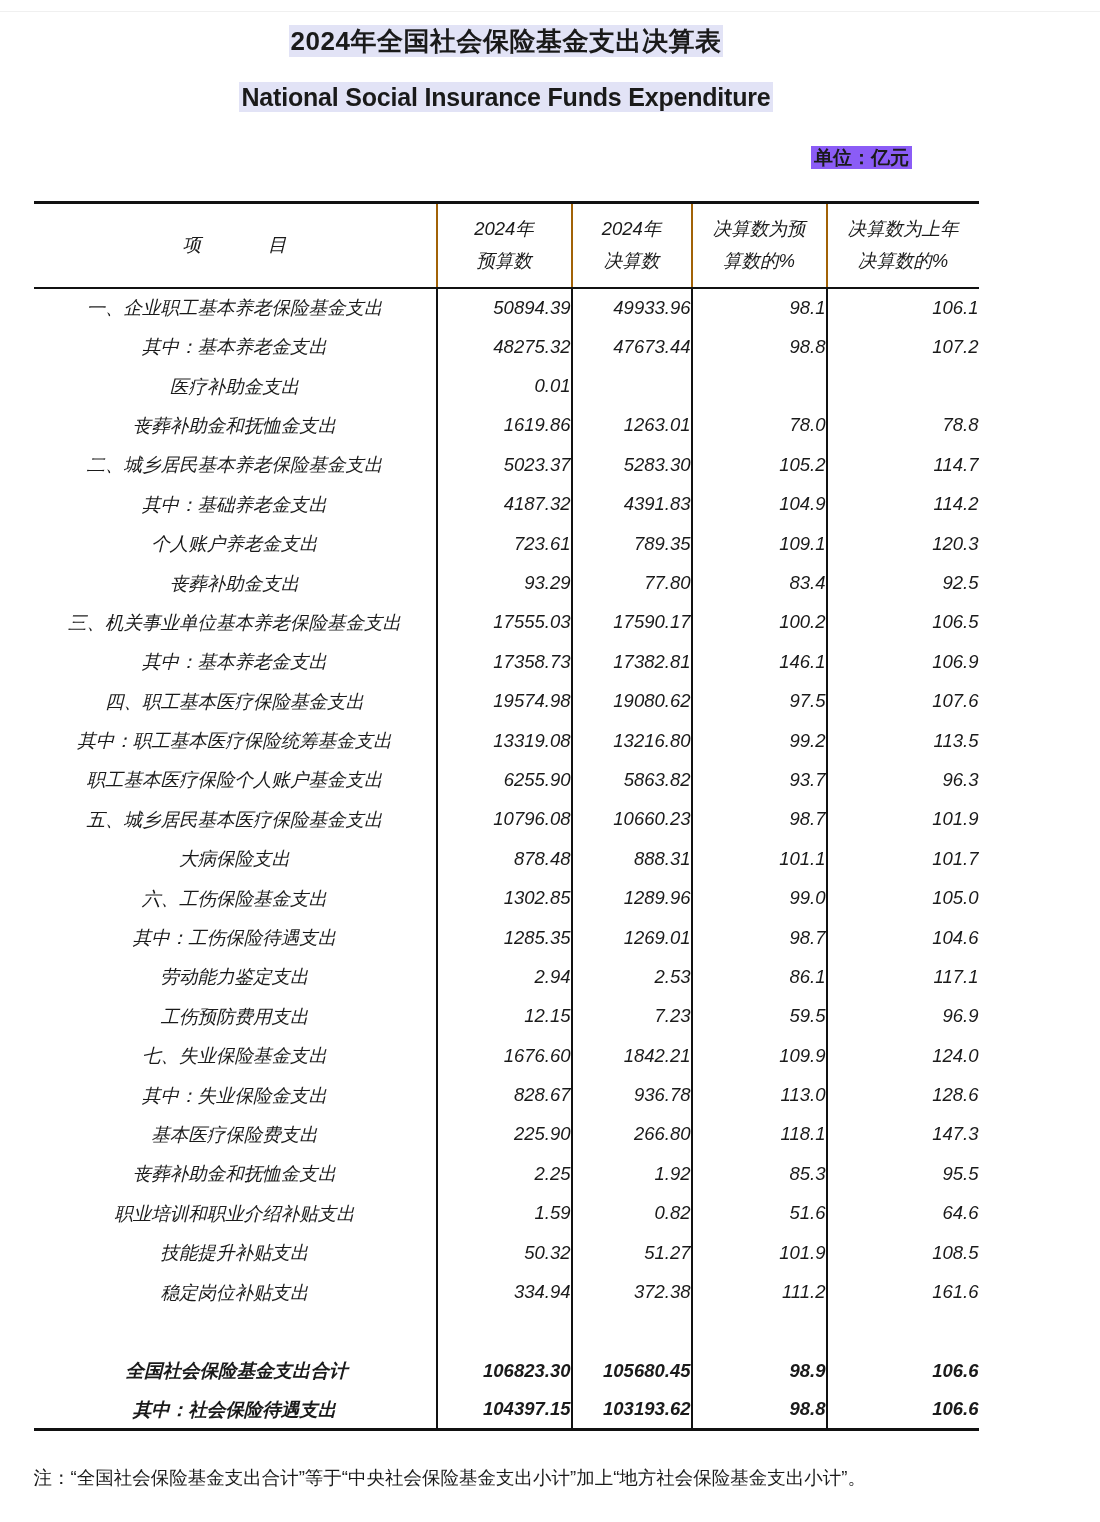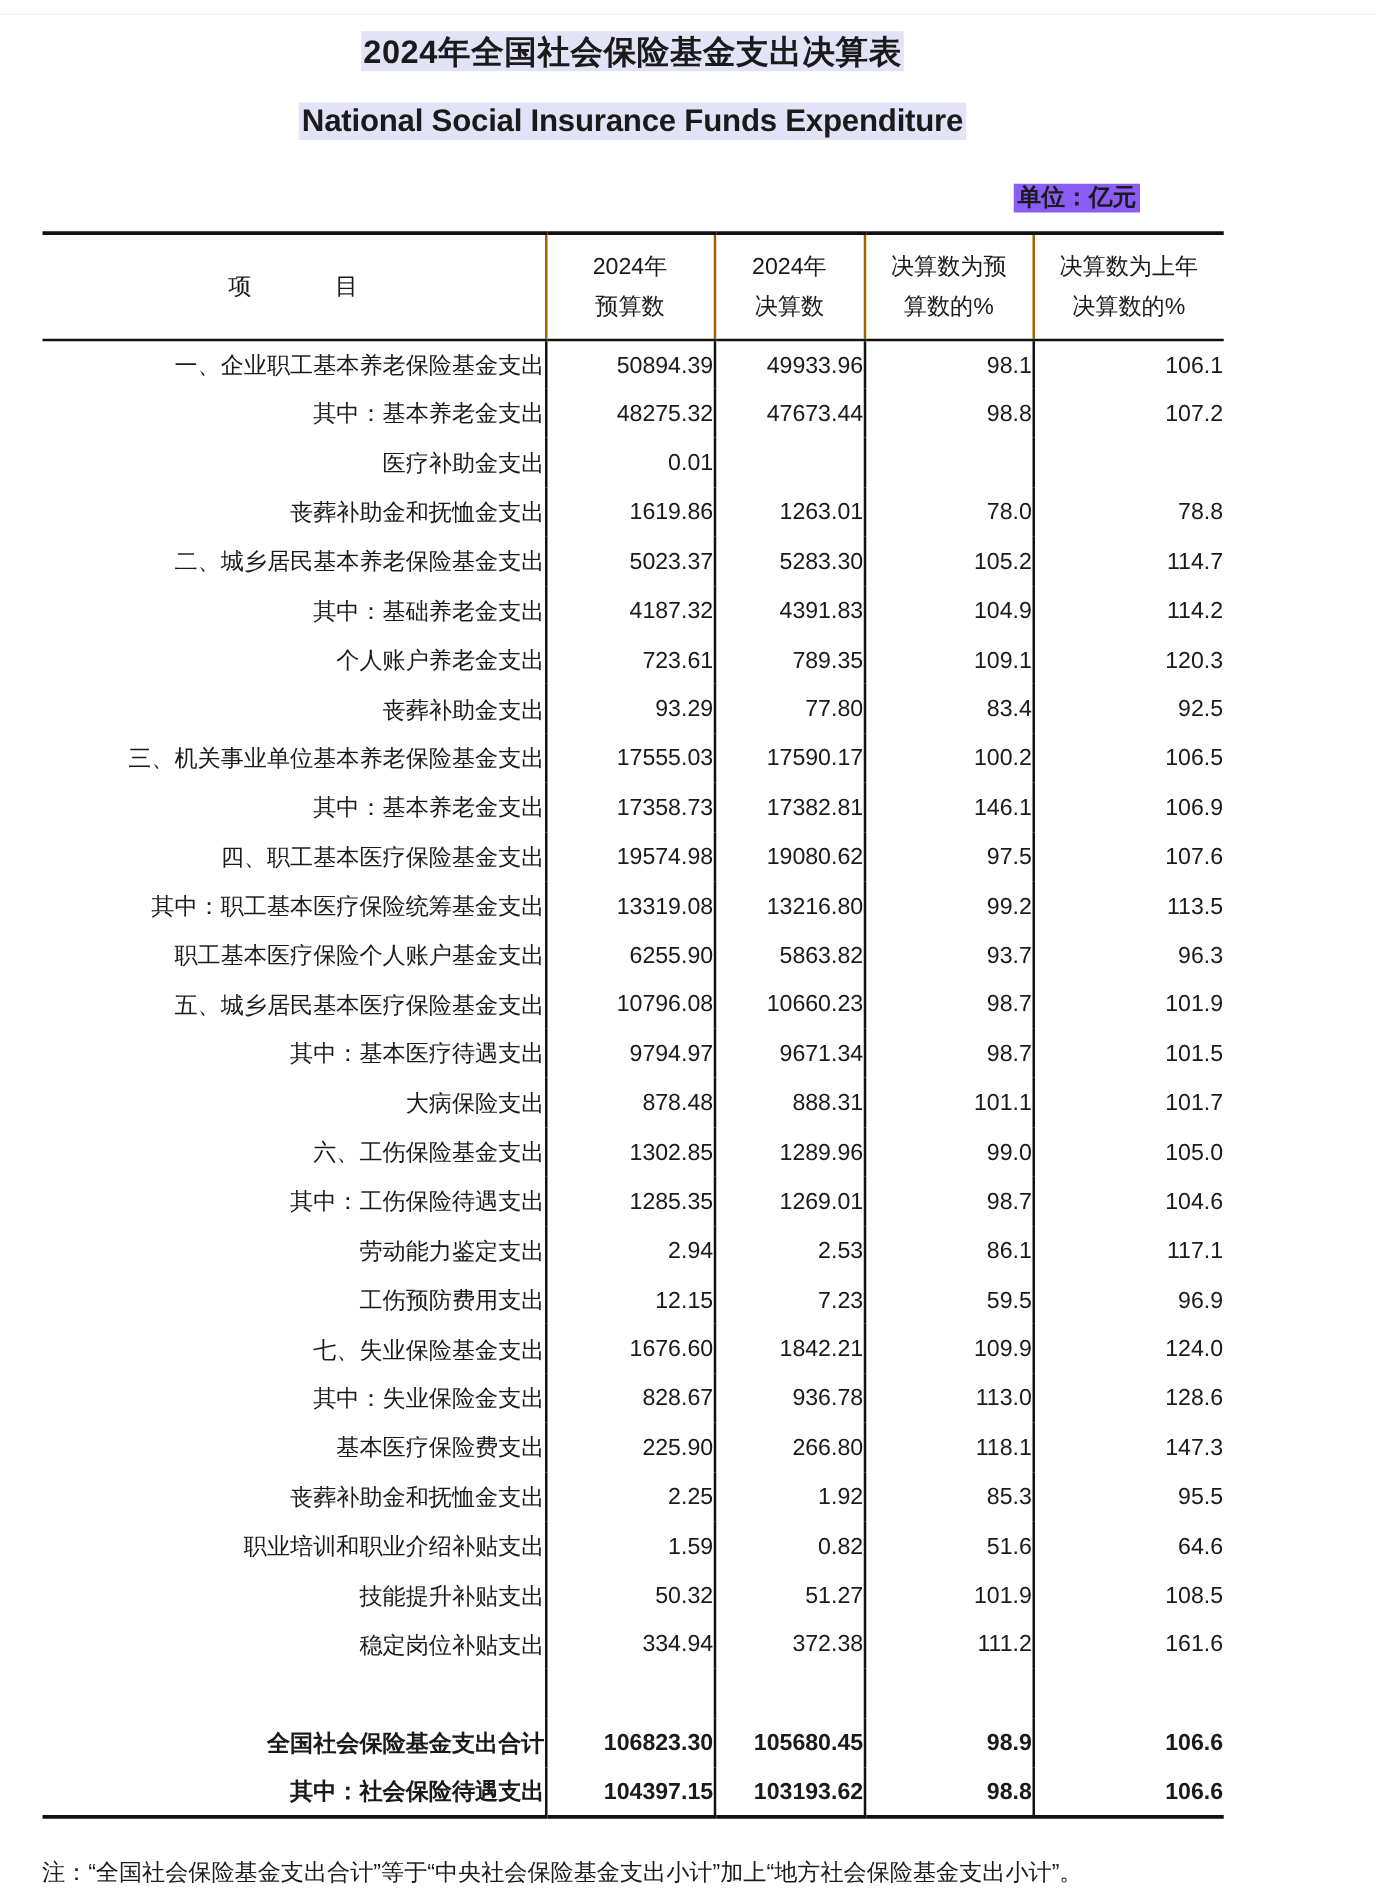--- a/index.html
+++ b/index.html
@@ -67,23 +67,24 @@
     font-size: 19px;
     font-weight: bold;
   }
   .unit-row span.hl {
     background: #8b5cf6;
     padding: 1px 3px;
   }
 
   
   .table-wrap {
-    margin: 0 auto;
+    margin: 16px auto;
     width: 945px;
     padding-top: 14px;
+    font-style: italic;
   }
   table.fin {
     border-collapse: collapse;
     width: 945px;
     table-layout: fixed;
     font-size: 18.5px;
   }
   table.fin col.c-item  { width: 403px; }
   table.fin col.c-num   { width: 135px; }
   table.fin col.c-num2  { width: 120px; }
@@ -119,21 +120,21 @@
   table.fin tbody td {
     padding: 0;
     height: 39.4px;
     box-sizing: border-box;
     vertical-align: middle;
   }
   table.fin tbody td.col-div {
     border-left: 2px solid #111;
   }
   td.item {
-    text-align: right;
+    text-align: center;
     padding-left: 4px;
     white-space: nowrap;
   }
   td.num {
     text-align: right;
     padding-right: 13px;
     white-space: nowrap;
   }
   .lvl0 { padding-left: 4px; }
   .lvl1 { padding-left: 28px; }
@@ -297,27 +298,20 @@
             <td class="num col-div">96.3</td>
           </tr>
           <tr>
             <td class="item lvl0">五、城乡居民基本医疗保险基金支出</td>
             <td class="num col-div">10796.08</td>
             <td class="num col-div">10660.23</td>
             <td class="num col-div">98.7</td>
             <td class="num col-div">101.9</td>
           </tr>
           <tr>
-            <td class="item lvl1">其中：基本医疗待遇支出</td>
-            <td class="num col-div">9794.97</td>
-            <td class="num col-div">9671.34</td>
-            <td class="num col-div">98.7</td>
-            <td class="num col-div">101.5</td>
-          </tr>
-          <tr>
             <td class="item lvl2">大病保险支出</td>
             <td class="num col-div">878.48</td>
             <td class="num col-div">888.31</td>
             <td class="num col-div">101.1</td>
             <td class="num col-div">101.7</td>
           </tr>
           <tr>
             <td class="item lvl0">六、工伤保险基金支出</td>
             <td class="num col-div">1302.85</td>
             <td class="num col-div">1289.96</td>

